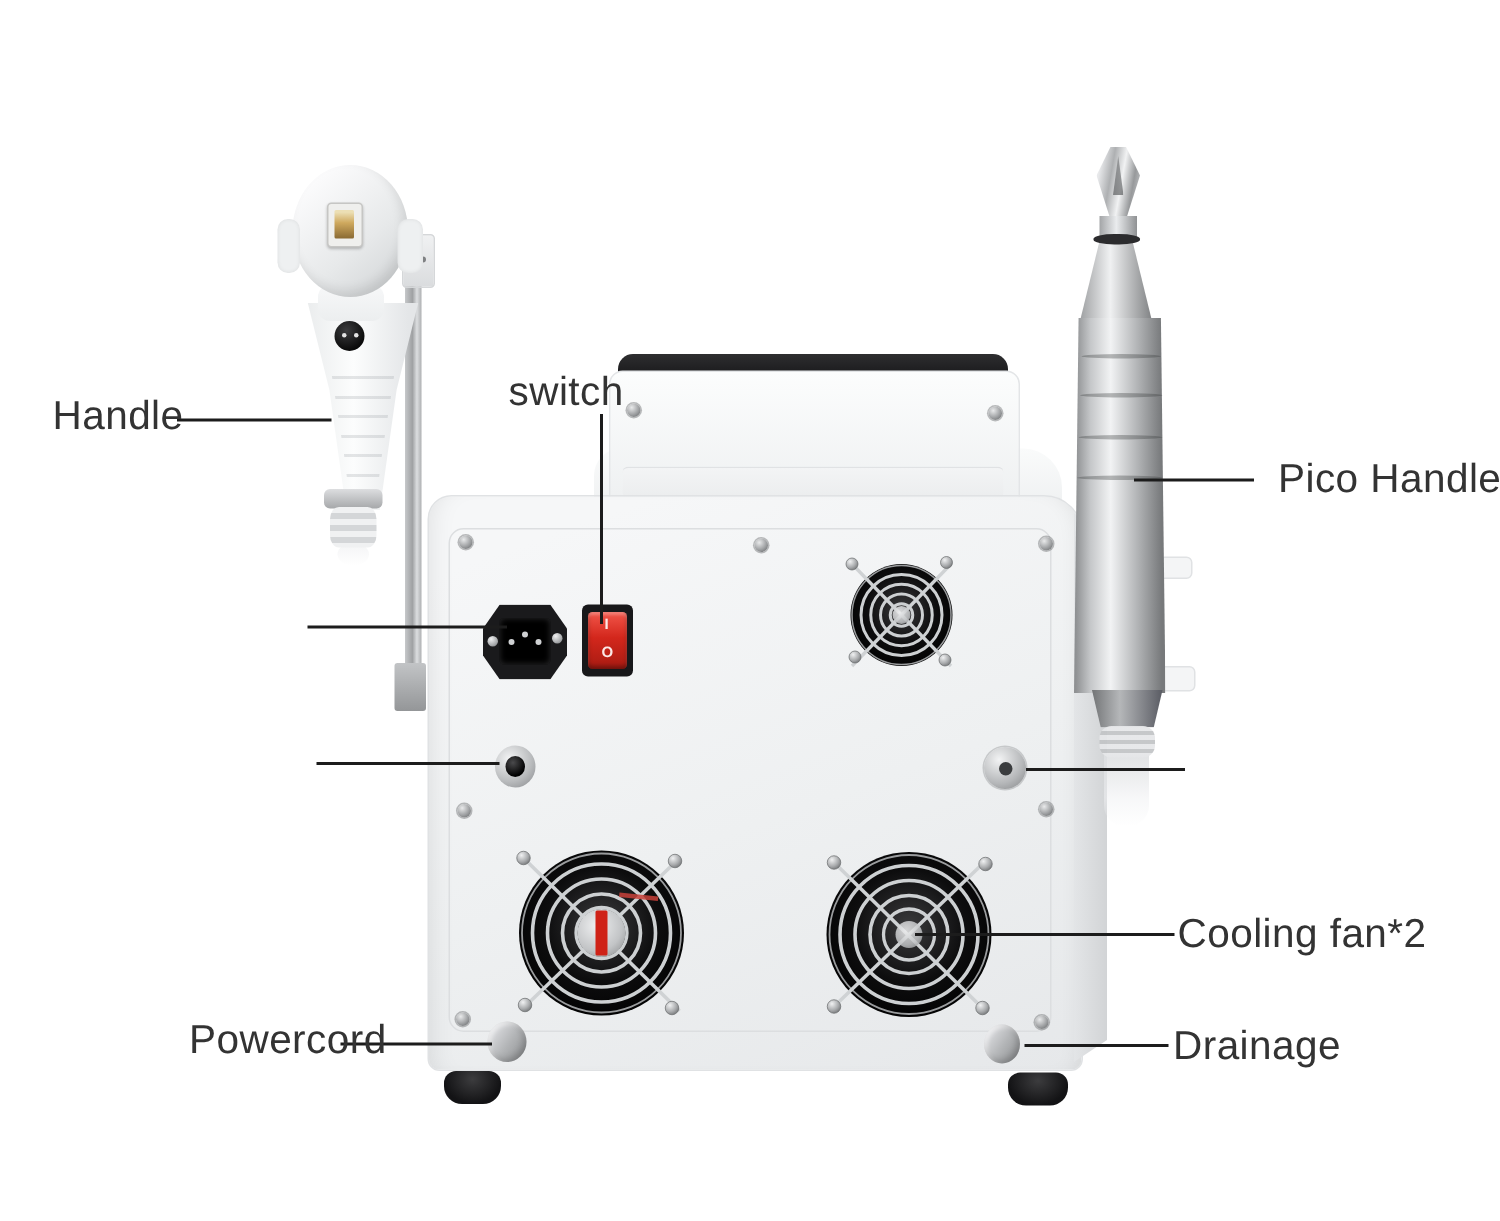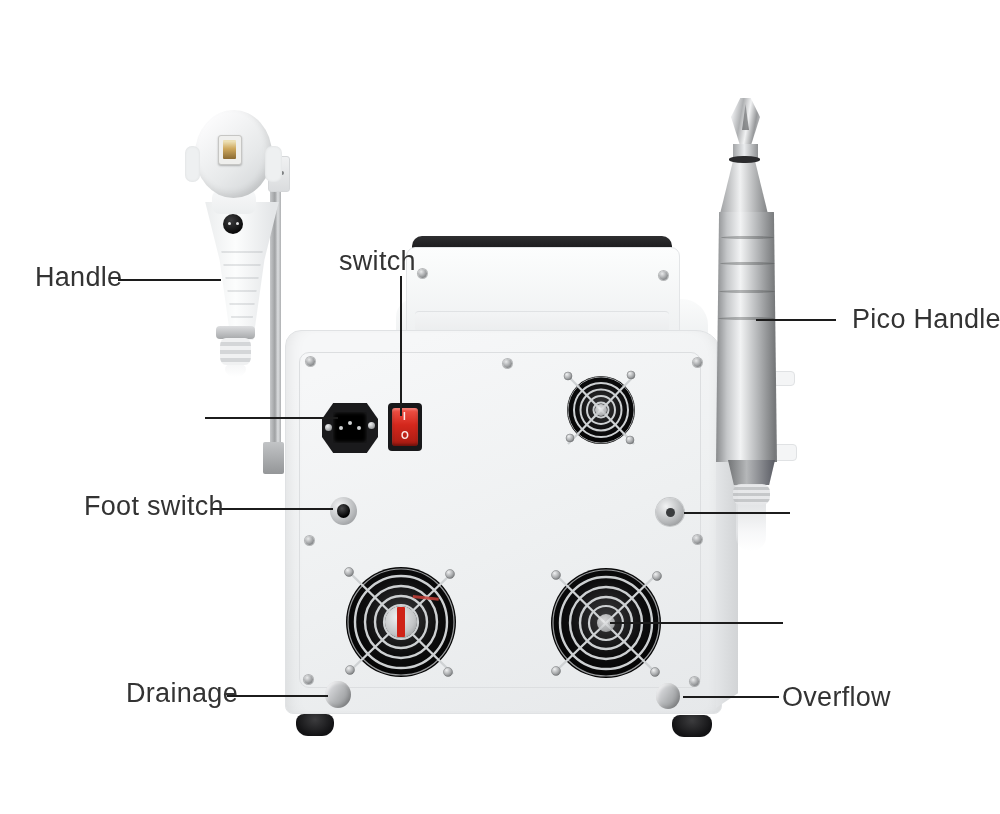--- a/index.html
+++ b/index.html
@@ -292,26 +292,26 @@
   <div class="leader" style="left:118px;top:279px;width:103px"></div>
 
   <div class="callout" style="left:339px;top:247px">switch</div>
   <div class="leader v" style="left:400px;top:276px;height:140px"></div>
 
   <div class="callout" style="left:852px;top:305px">Pico Handle</div>
   <div class="leader" style="left:756px;top:319px;width:80px"></div>
 
   <div class="leader" style="left:205px;top:417px;width:133px"></div>
 
-  <div class="callout" style="left:84px;top:492px">Foot switch</div>
   <div class="leader" style="left:211px;top:508px;width:122px"></div>
 
   <div class="leader" style="left:684px;top:512px;width:106px"></div>
 
+  <div class="callout" style="left:785px;top:608px">Cooling fan*2</div>
   <div class="leader" style="left:610px;top:622px;width:173px"></div>
 
-  <div class="callout" style="left:126px;top:679px">Drainage</div>
+  <div class="callout" style="left:126px;top:679px">Powercord</div>
   <div class="leader" style="left:227px;top:695px;width:101px"></div>
 
-  <div class="callout" style="left:782px;top:683px">Overflow</div>
+  <div class="callout" style="left:782px;top:683px">Drainage</div>
   <div class="leader" style="left:683px;top:696px;width:96px"></div>
 
 </div>
 
 </body></html>

